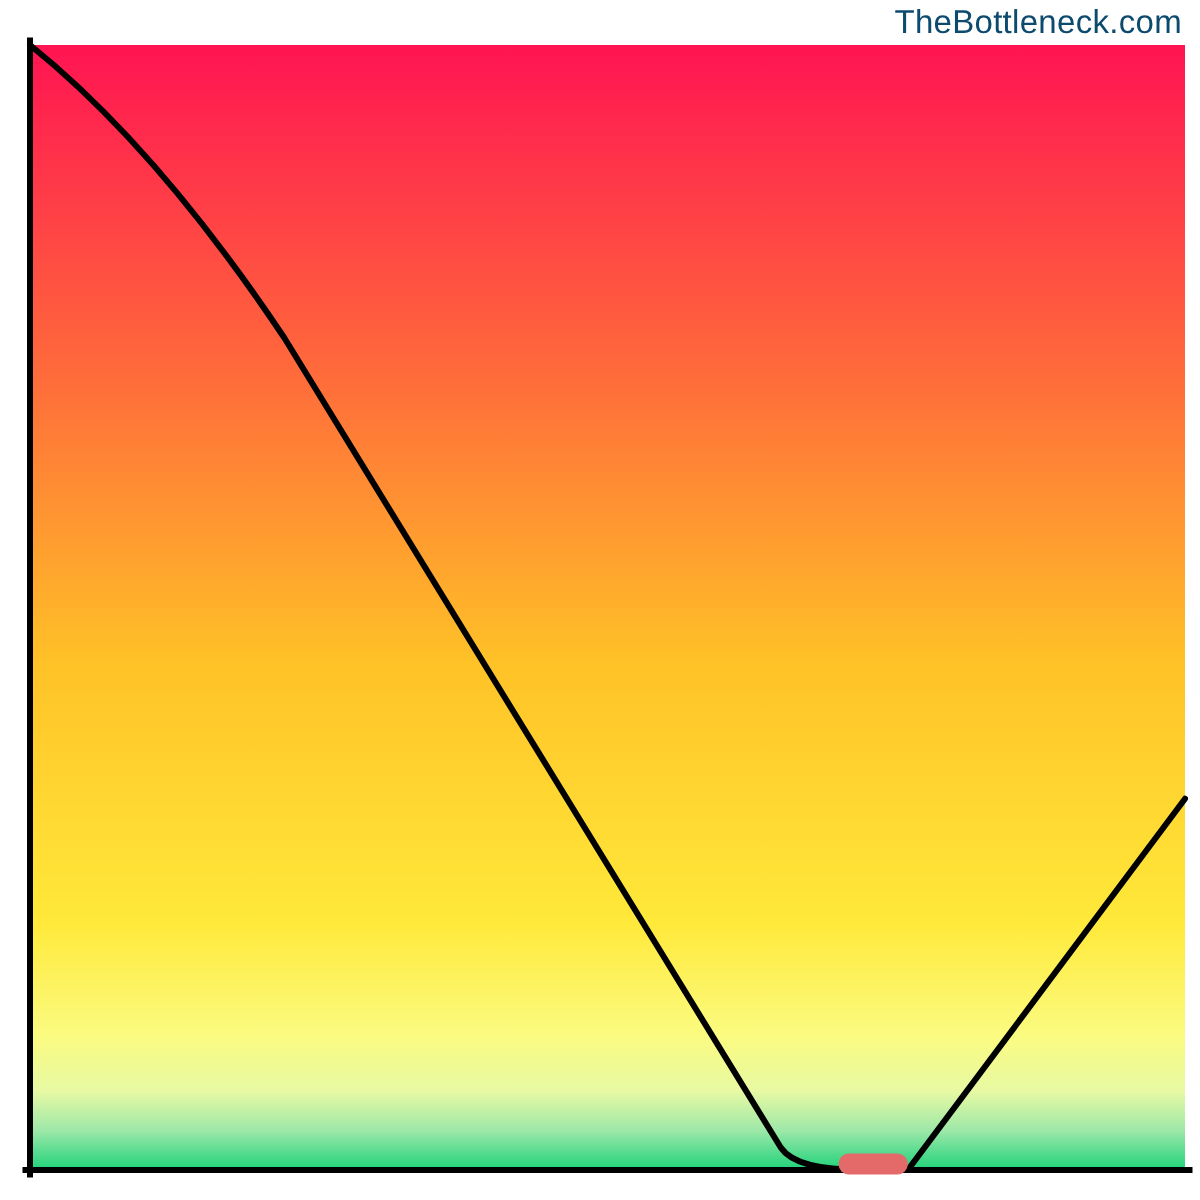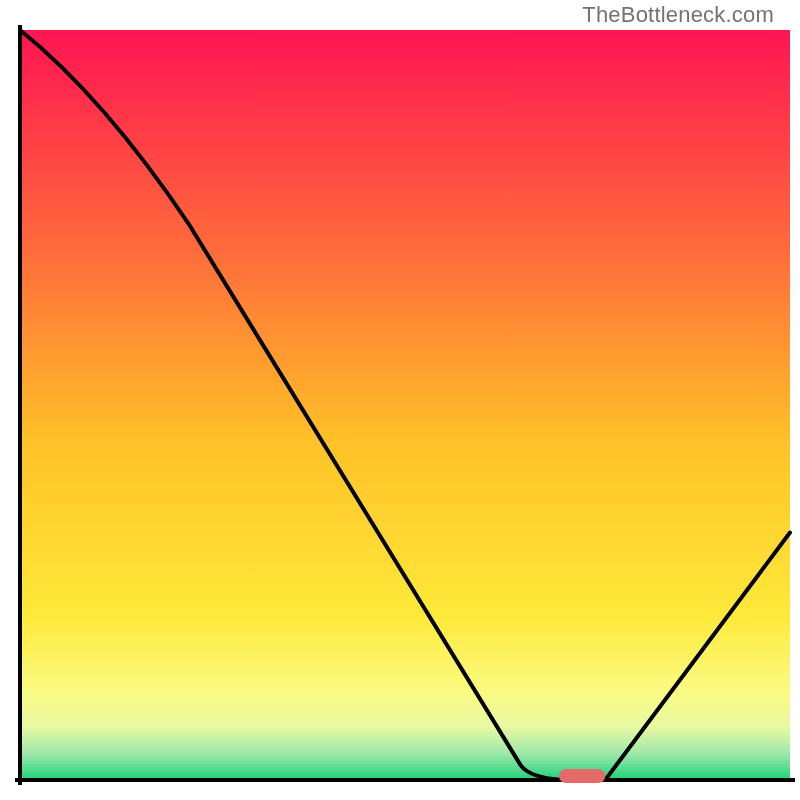--- a/index.html
+++ b/index.html
@@ -12,24 +12,24 @@
     font-family: Arial, Helvetica, sans-serif;
   }
   .frame {
     position: relative;
     width: 800px;
     height: 800px;
   }
   .watermark {
     position: absolute;
     top: 2px;
-    right: 26px;
+    right: 12px;
     font-size: 22px;
     font-weight: 500;
-    color: #737373;
+    color: #0c4a6e;
     letter-spacing: 0.2px;
     z-index: 10;
     font-family: Arial, Helvetica, sans-serif;
   }
   svg.chart {
     position: absolute;
     top: 0;
     left: 0;
   }
 </style>

